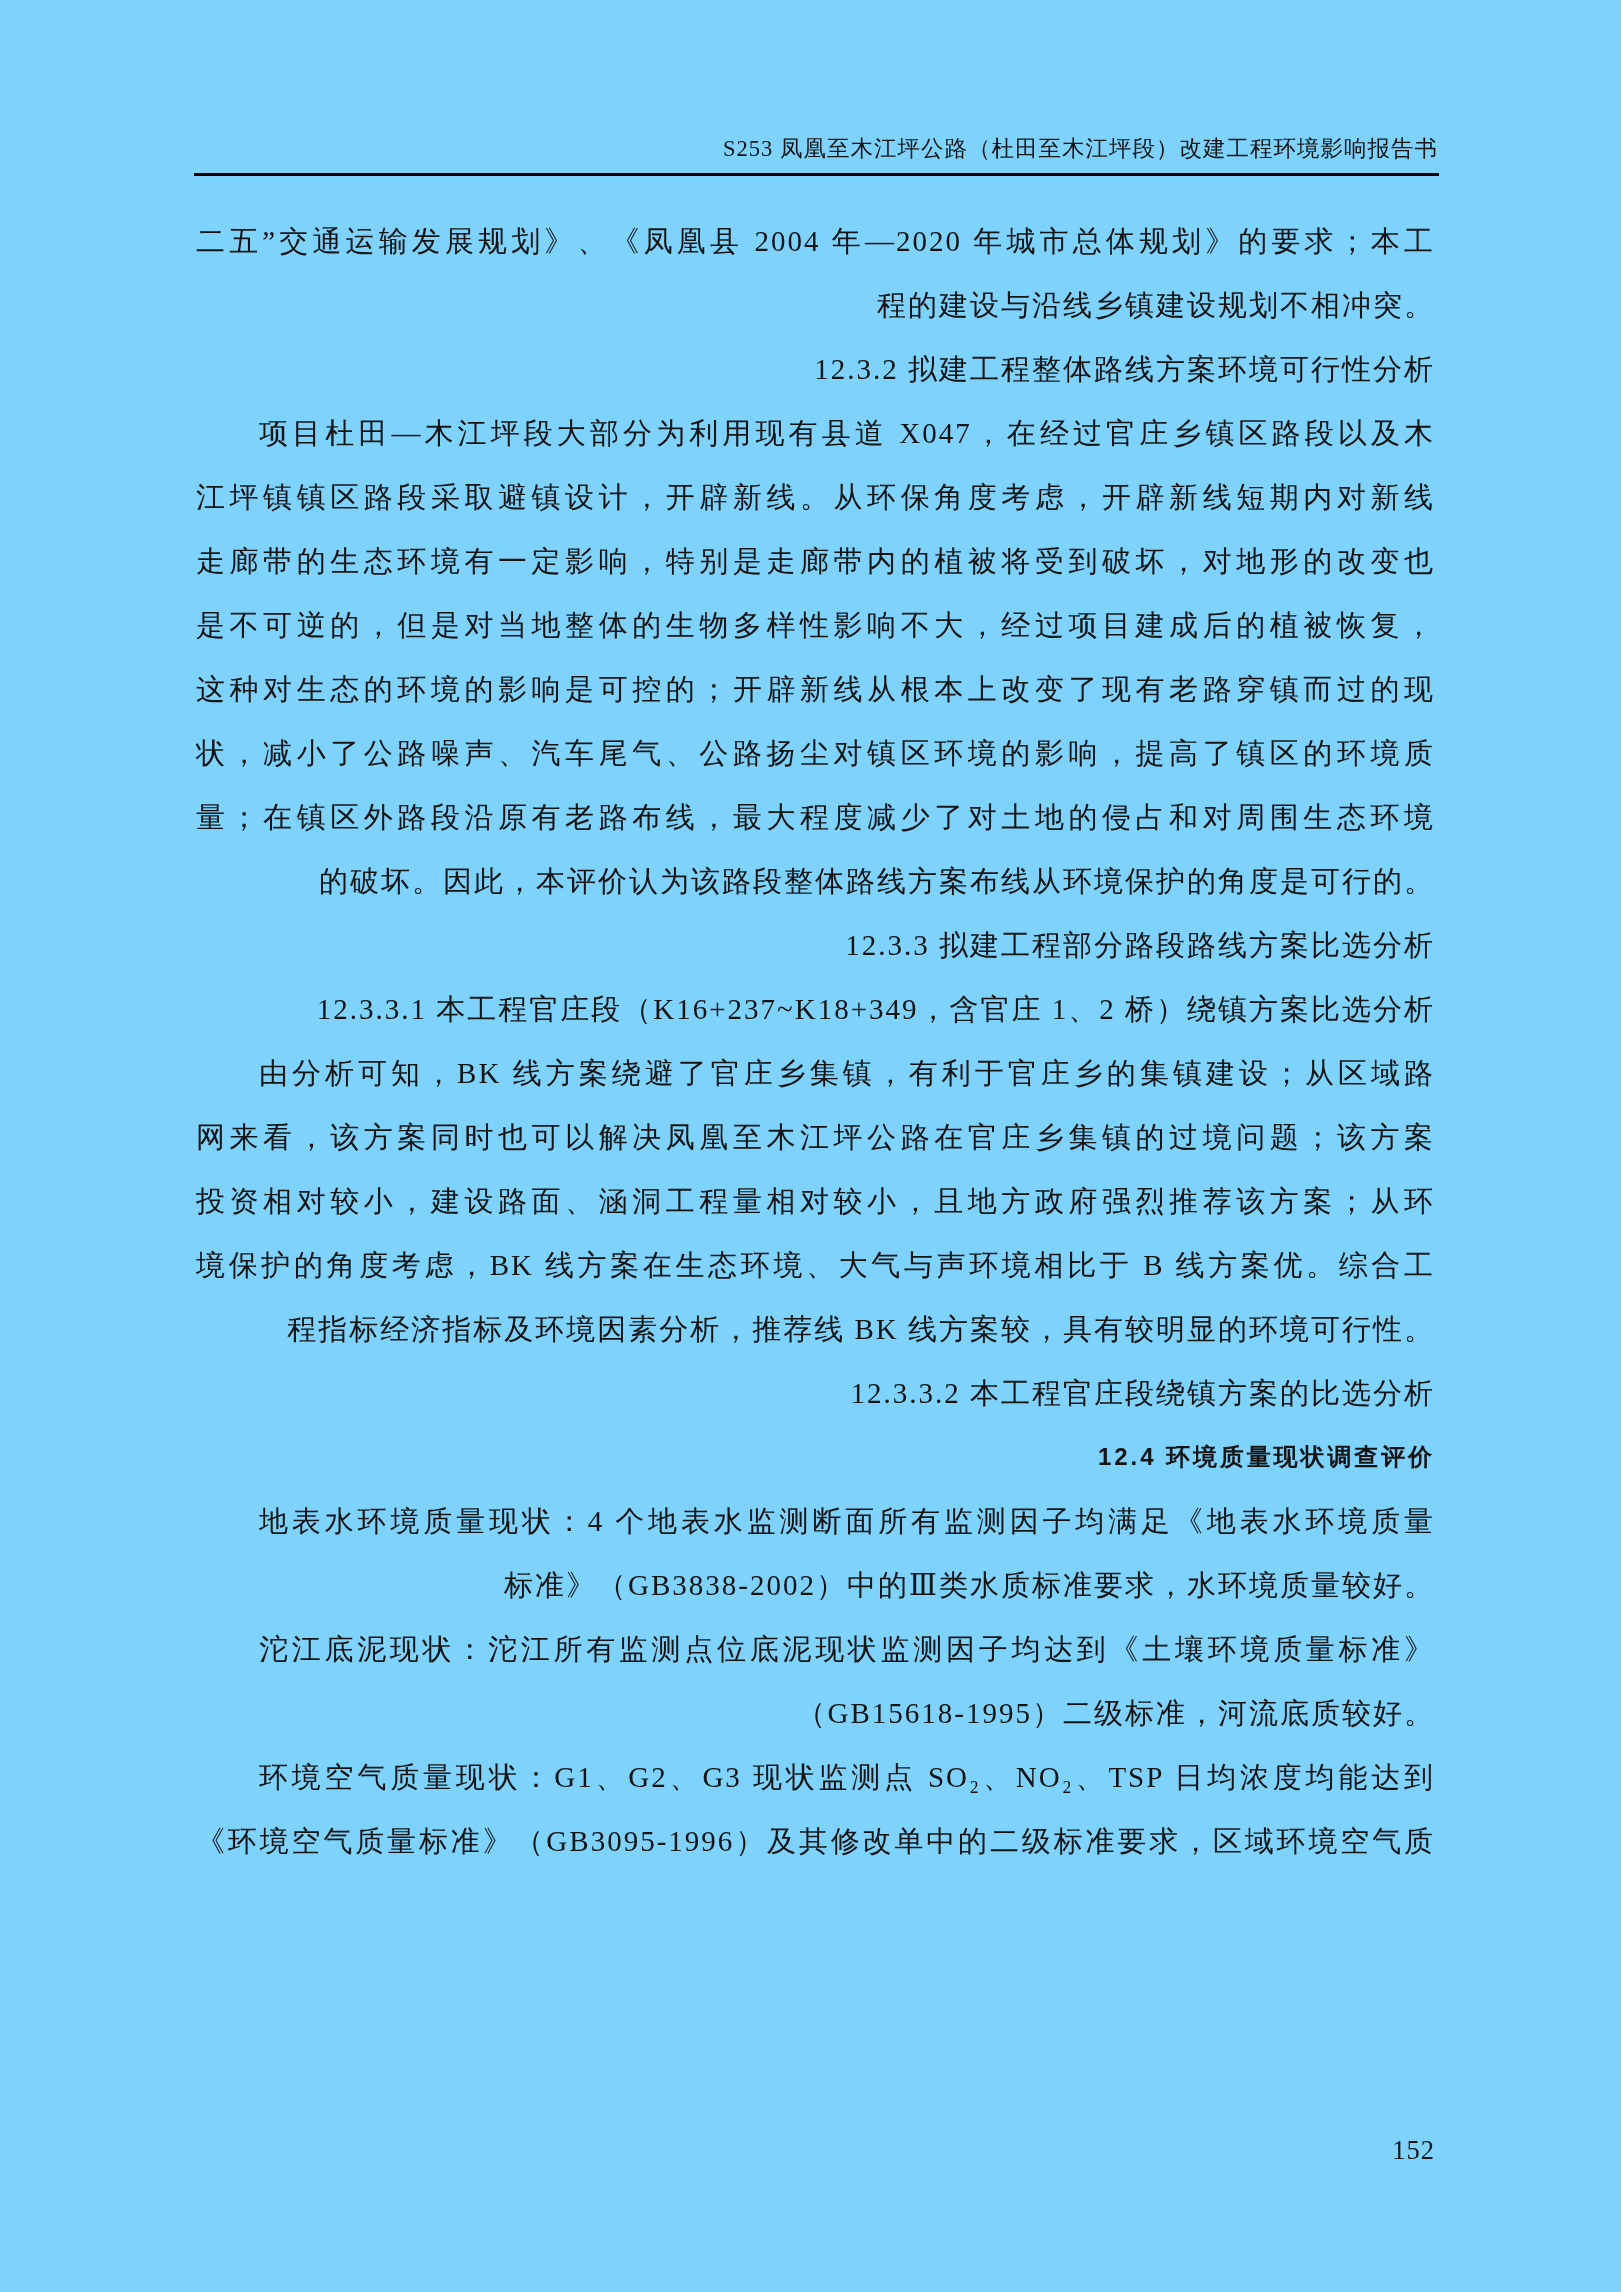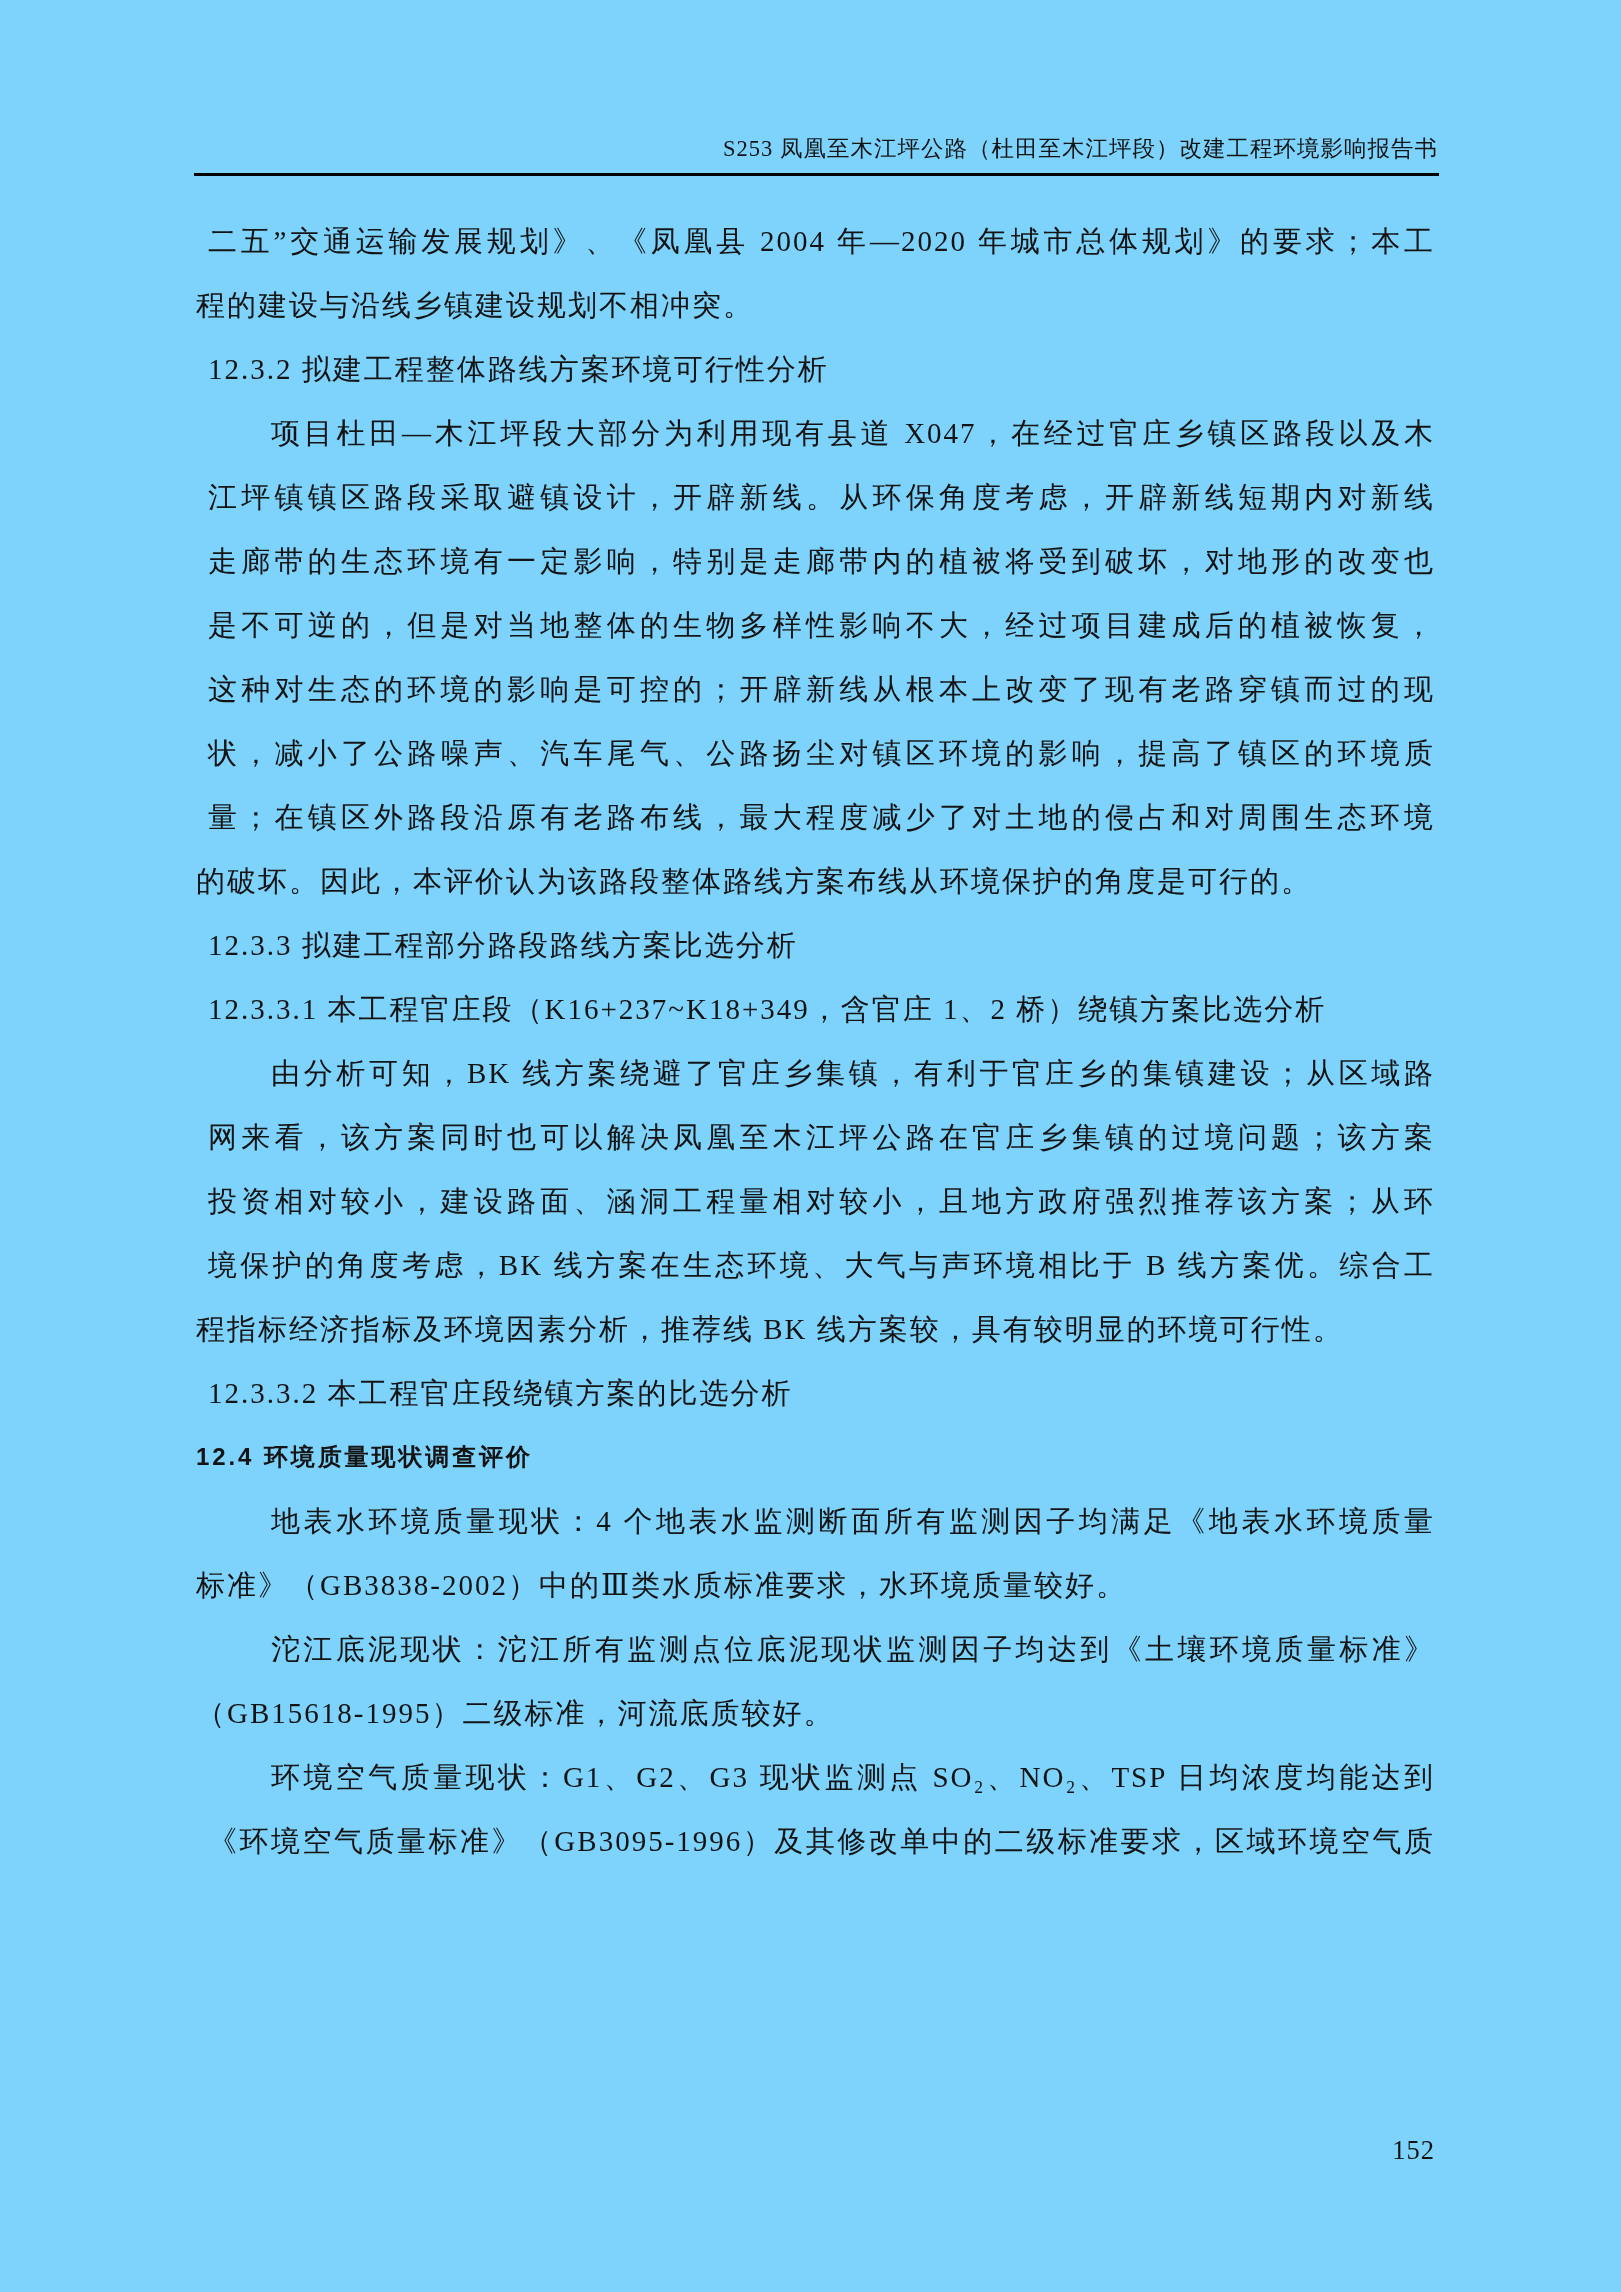--- a/index.html
+++ b/index.html
@@ -36,26 +36,25 @@
     left: 196px;
     top: 209px;
     width: 1239px;
     font-size: 29px;
     letter-spacing: 2px;
   }
   .block { margin: 0; }
   .line {
     height: 64px;
     line-height: 64px;
-    text-align: left;
+    text-align: right;
   }
   .line.fill {
     text-align: justify;
     text-align-last: justify;
-    margin-left: 12px;
   }
   .line.indent { padding-left: 63px; }
   .block.h3 .line { font-size: 29px; margin-left: 12px; }
   .block.h2 .line {
     font-family: "Liberation Sans", "DejaVu Sans", sans-serif;
     font-weight: bold;
     font-size: 24px;
     letter-spacing: 2.9px;
   }
   .footer {

